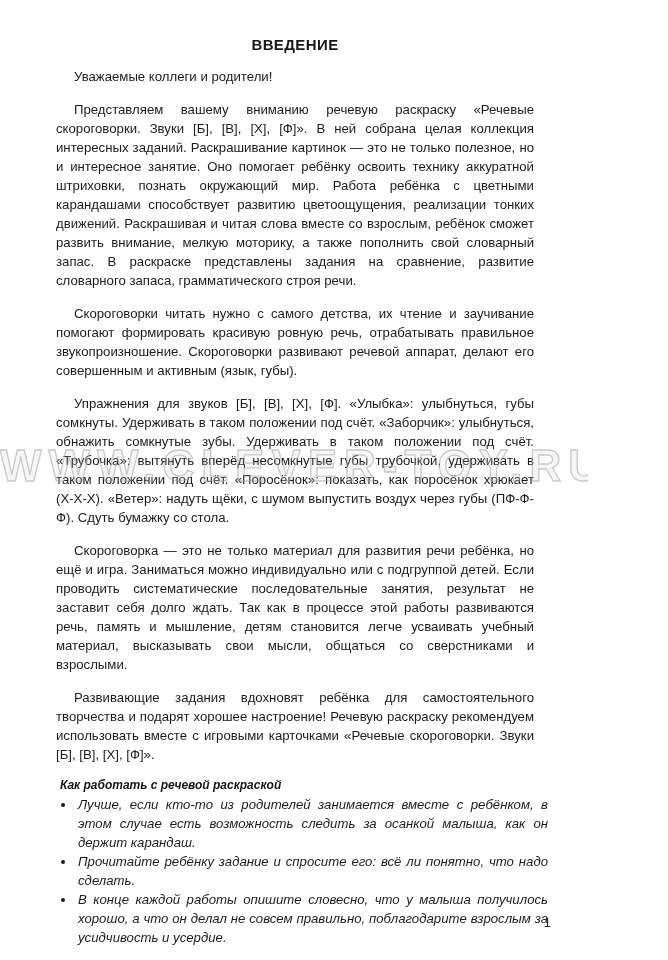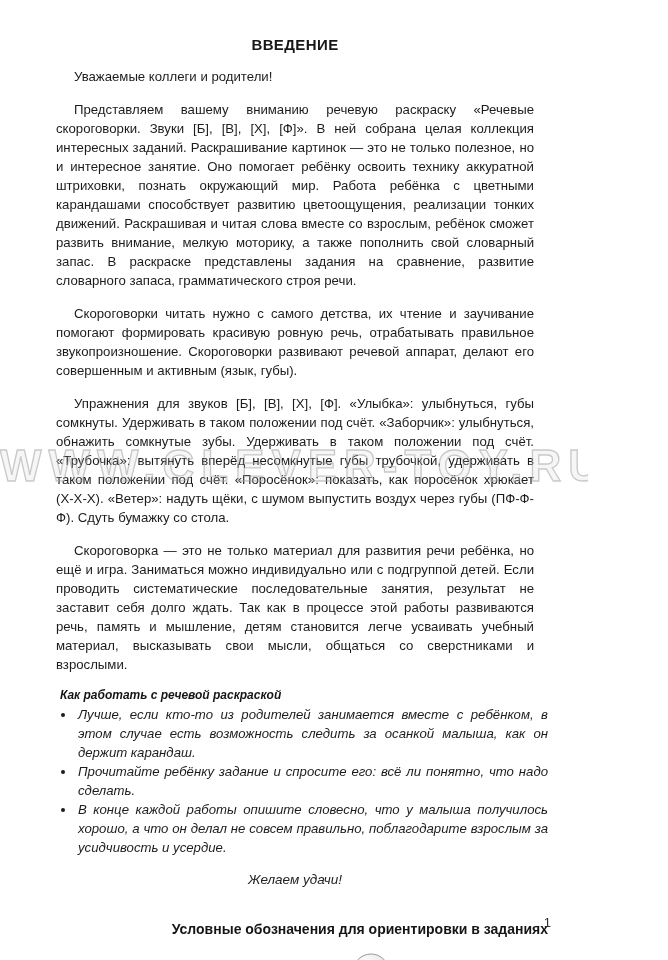--- a/index.html
+++ b/index.html
@@ -72,20 +72,21 @@
 
 <div class="page">
 
   <h1 class="title">ВВЕДЕНИЕ</h1>
 
   <p class="greeting">Уважаемые коллеги и родители!</p>
   <p class="para">Представляем вашему вниманию речевую раскраску «Речевые скороговорки. Звуки [Б], [В], [Х], [Ф]». В ней собрана целая коллекция интересных заданий. Раскрашивание картинок — это не только полезное, но и интересное занятие. Оно помогает ребёнку освоить технику аккуратной штриховки, познать окружающий мир. Работа ребёнка с цветными карандашами способствует развитию цветоощущения, реализации тонких движений. Раскрашивая и читая слова вместе со взрослым, ребёнок сможет развить внимание, мелкую моторику, а также пополнить свой словарный запас. В раскраске представлены задания на сравнение, развитие словарного запаса, грамматического строя речи.</p>
   <p class="para">Скороговорки читать нужно с самого детства, их чтение и заучивание помогают формировать красивую ровную речь, отрабатывать правильное звукопроизношение. Скороговорки развивают речевой аппарат, делают его совершенным и активным (язык, губы).</p>
   <p class="para">Упражнения для звуков [Б], [В], [Х], [Ф]. «Улыбка»: улыбнуться, губы сомкнуты. Удерживать в таком положении под счёт. «Заборчик»: улыбнуться, обнажить сомкнутые зубы. Удерживать в таком положении под счёт. «Трубочка»: вытянуть вперёд несомкнутые губы трубочкой, удерживать в таком положении под счёт. «Поросёнок»: показать, как поросёнок хрюкает (Х-Х-Х). «Ветер»: надуть щёки, с шумом выпустить воздух через губы (ПФ-Ф-Ф). Сдуть бумажку со стола.</p>
   <p class="para">Скороговорка — это не только материал для развития речи ребёнка, но ещё и игра. Заниматься можно индивидуально или с подгруппой детей. Если проводить систематические последовательные занятия, результат не заставит себя долго ждать. Так как в процессе этой работы развиваются речь, память и мышление, детям становится легче усваивать учебный материал, высказывать свои мысли, общаться со сверстниками и взрослыми.</p>
+  <p class="para">Развивающие задания вдохновят ребёнка для самостоятельного творчества и подарят хорошее настроение! Речевую раскраску рекомендуем использовать вместе с игровыми карточками «Речевые скороговорки. Звуки [Б], [В], [Х], [Ф]».</p>
 
   <h2 class="subheading">Как работать с речевой раскраской</h2>
 
   <ul class="bullets">
     <li>Лучше, если кто-то из родителей занимается вместе с ребёнком, в этом случае есть возможность следить за осанкой малыша, как он держит карандаш.</li>
     <li>Прочитайте ребёнку задание и спросите его: всё ли понятно, что надо сделать.</li>
     <li>В конце каждой работы опишите словесно, что у малыша получилось хорошо, а что он делал не совсем правильно, поблагодарите взрослым за усидчивость и усердие.</li>
   </ul>
 
   <p class="wish">Желаем удачи!</p>

